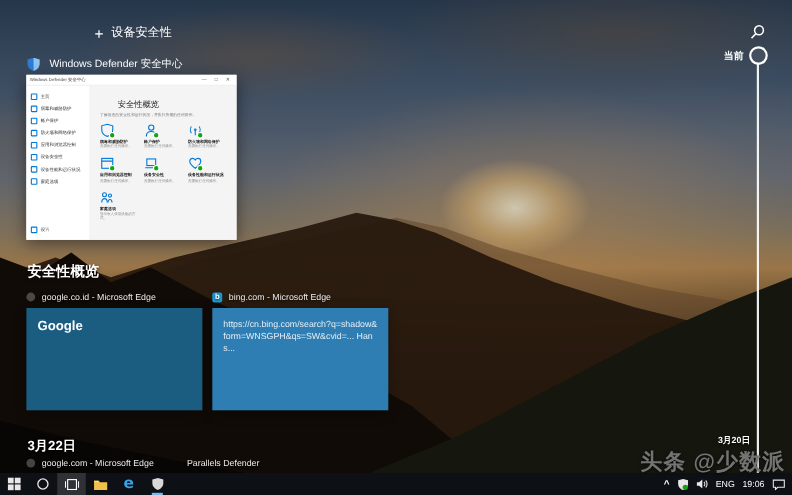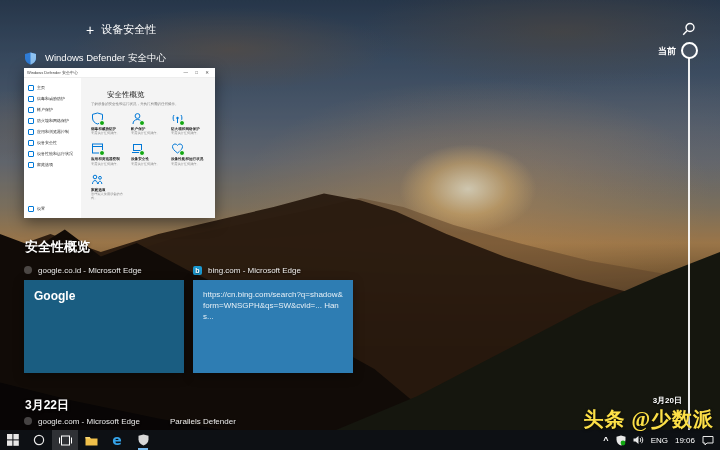--- a/index.html
+++ b/index.html
@@ -82,21 +82,21 @@
 
   
   .taskbar{left:0;top:430px;width:720px;height:20px;background:#0d1014;display:flex;align-items:center;z-index:5;}
   .tb-left{display:flex;align-items:center;height:100%;}
   .tb-btn{width:26px;height:20px;display:flex;align-items:center;justify-content:center;cursor:pointer;position:relative;}
   .tb-btn.active{background:rgba(255,255,255,.14);}
   .run-line{position:absolute;bottom:0;left:8px;right:8px;height:2px;background:#76b9ed;}
   .edge-e{color:#35a3e8;font-size:14px;font-weight:bold;font-family:"DejaVu Sans",sans-serif;line-height:14px;}
   .tb-right{margin-left:auto;display:flex;align-items:center;gap:7px;padding-right:6px;color:#fff;font-size:8px;height:100%;}
   .tray-caret{color:#fff;font-size:9px;font-weight:bold;}
-  .watermark{right:6px;top:406px;color:#fde047;font-size:20px;font-weight:bold;letter-spacing:1px;text-shadow:0 1px 3px rgba(0,0,0,.7);z-index:6;font-family:Liberation Serif, serif;}
+  .watermark{right:6px;top:406px;color:#737373;font-size:20px;font-weight:bold;letter-spacing:1px;text-shadow:0 1px 3px rgba(0,0,0,.7);z-index:6;}
 </style>
 </head>
 <body>
 
 <div class="abs wallpaper"></div>
 <div class="abs ridge ridge-far"></div>
 <div class="abs ridge ridge-mid"></div>
 <div class="abs ridge ridge-left"></div>
 <div class="abs ridge slope-right"></div>
 <div class="abs ridge fg-bottom"></div>

